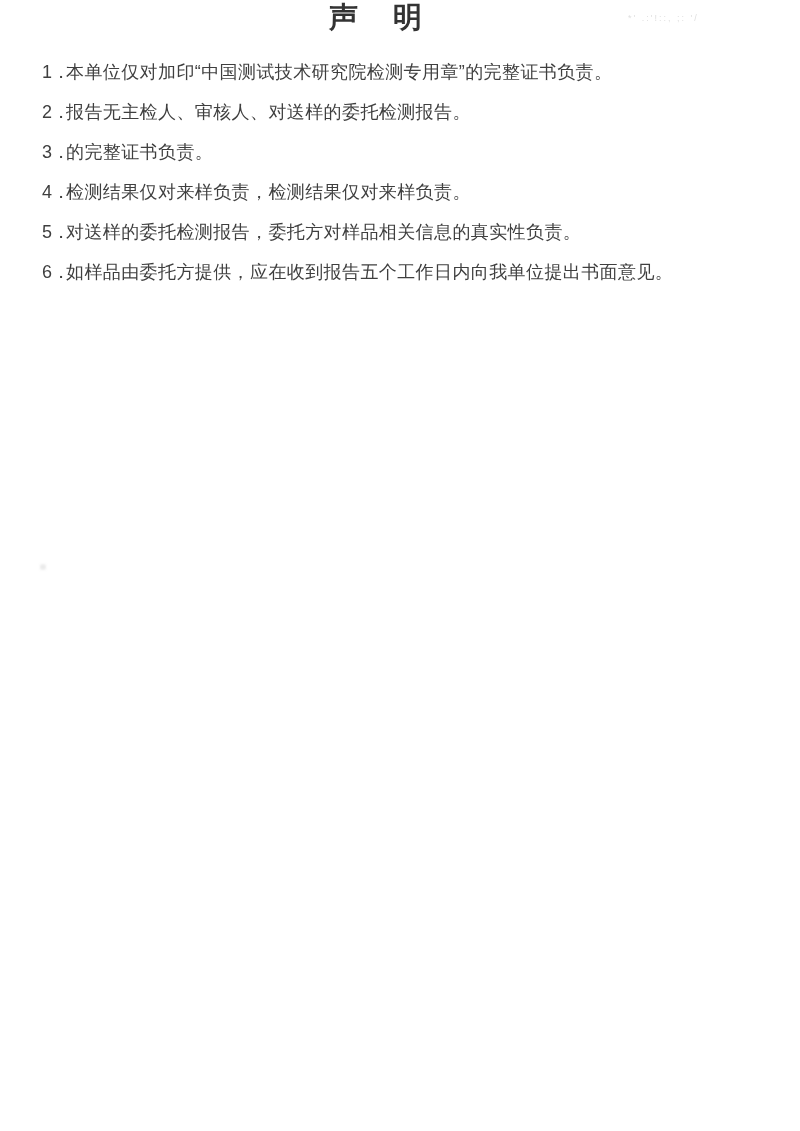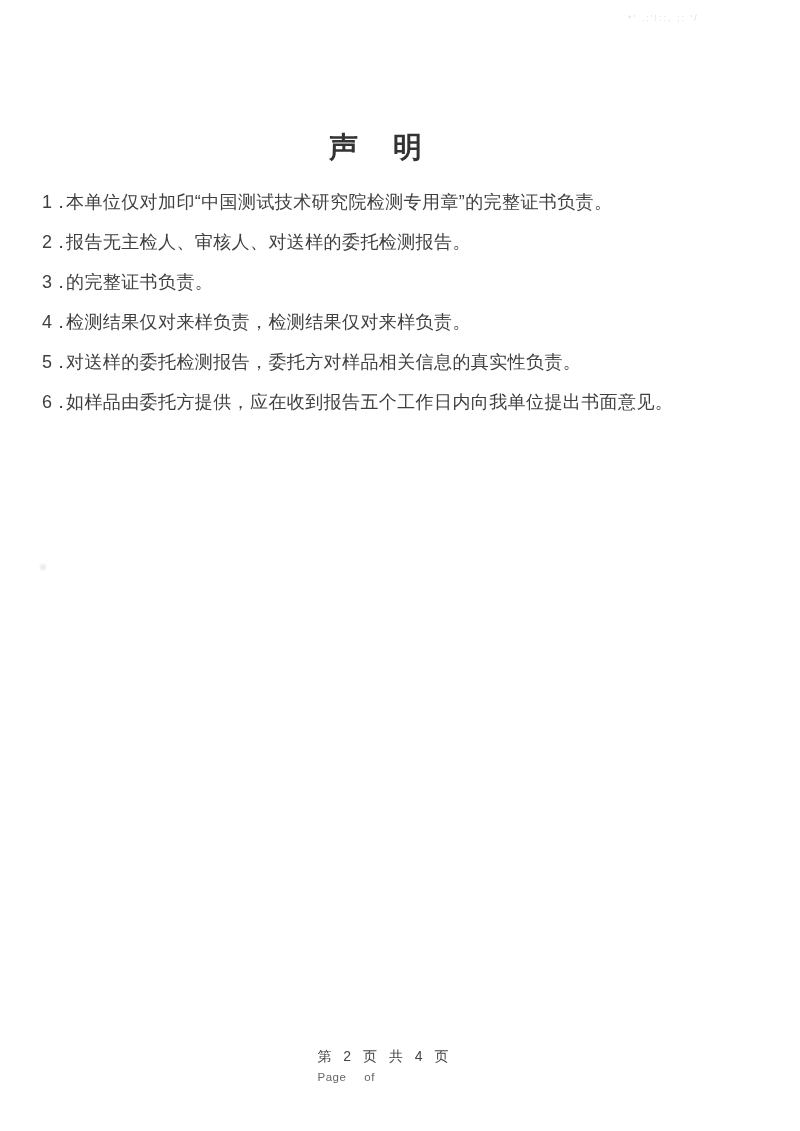--- a/index.html
+++ b/index.html
@@ -38,21 +38,20 @@
     left: 40px;
     width: 6px;
     height: 6px;
     border-radius: 50%;
     background: #d9d9d9;
     opacity: 0.55;
     filter: blur(1px);
   }
   .title {
     margin: 0;
-    padding-top: 130px;
     text-align: center;
     text-indent: -46px; 
     font-size: 29px;
     line-height: 34px;
     font-weight: 600;
     letter-spacing: 3px;
     color: #333333;
   }
   .statements {
     list-style: none;
@@ -137,23 +136,14 @@
     <li class="statement">
       <span class="num">5．</span>
       <span class="txt">对送样的委托检测报告，委托方对样品相关信息的真实性负责。</span>
     </li>
     <li class="statement">
       <span class="num">6．</span>
       <span class="txt">如样品由委托方提供，应在收到报告五个工作日内向我单位提出书面意见。</span>
     </li>
   </ol>
 
-  <div class="footer">
-    <div class="footer-inner">
-      <div class="footer-cn">第 2 页 共 4 页</div>
-      <div class="footer-en">
-        <span>Page</span>
-        <span>of</span>
-      </div>
-    </div>
-  </div>
 
 </div>
 
 </body></html>

